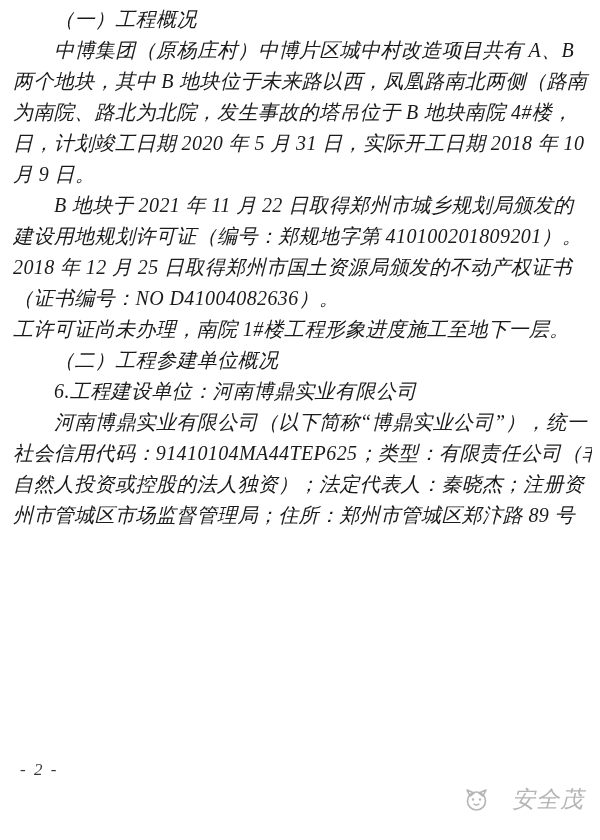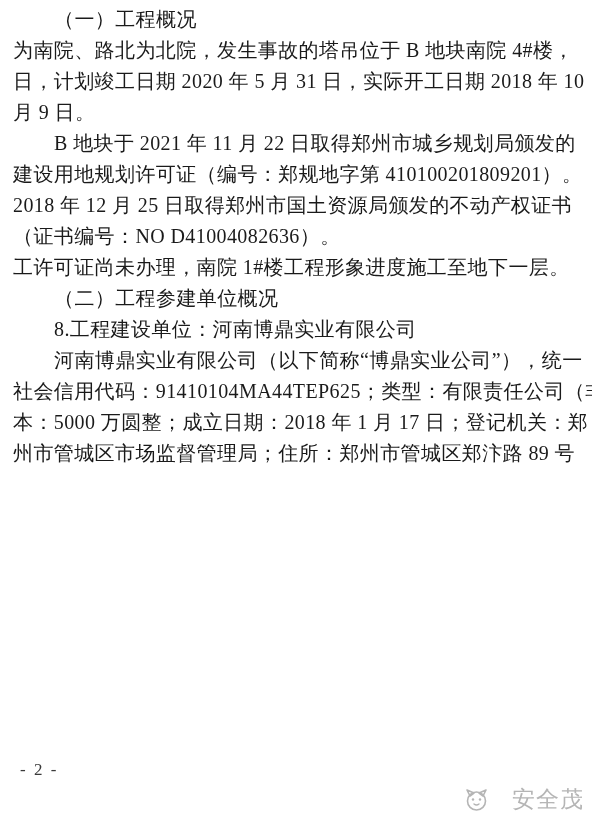--- a/index.html
+++ b/index.html
@@ -2,20 +2,21 @@
 <html><head>
 <meta charset="utf-8">
 <style>
   html,body { margin:0; padding:0; background:#ffffff; }
   .page {
     position:relative;
     width:600px; height:840px;
     background:#ffffff;
     overflow:hidden;
     font-family:"Liberation Serif","DejaVu Serif",serif;
+    font-style:italic;
   }
   .doc-body {
     position:absolute;
     left:13px; top:4px; right:8px;
     color:#1a1a1a;
     font-size:20px;
     line-height:31px;
     overflow:hidden;
   }
   .text-line {
@@ -46,33 +47,35 @@
   }
   .watermark svg { display:block; }
 </style>
 </head>
 <body>
 
 <div class="page">
 
   <div class="doc-body" id="lines-container">
       <div class="text-line indent">（一）工程概况</div>
+      <div class="text-line indent">中博集团（原杨庄村）中博片区城中村改造项目共有 A、B</div>
+      <div class="text-line">两个地块，其中 B 地块位于未来路以西，凤凰路南北两侧（路南</div>
       <div class="text-line">为南院、路北为北院，发生事故的塔吊位于 B 地块南院 4#楼，</div>
       <div class="text-line">日，计划竣工日期 2020 年 5 月 31 日，实际开工日期 2018 年 10</div>
       <div class="text-line">月 9 日。</div>
       <div class="text-line indent">B 地块于 2021 年 11 月 22 日取得郑州市城乡规划局颁发的</div>
       <div class="text-line">建设用地规划许可证（编号：郑规地字第 410100201809201）。</div>
       <div class="text-line">2018 年 12 月 25 日取得郑州市国土资源局颁发的不动产权证书</div>
       <div class="text-line">（证书编号：NO D41004082636）。</div>
       <div class="text-line">工许可证尚未办理，南院 1#楼工程形象进度施工至地下一层。</div>
       <div class="text-line indent">（二）工程参建单位概况</div>
-      <div class="text-line indent">8.工程建设单位：河南博鼎实业有限公司</div>
+      <div class="text-line indent">6.工程建设单位：河南博鼎实业有限公司</div>
       <div class="text-line indent">河南博鼎实业有限公司（以下简称“博鼎实业公司”），统一</div>
       <div class="text-line">社会信用代码：91410104MA44TEP625；类型：有限责任公司（非</div>
-      <div class="text-line">本：5000 万圆整；成立日期：2018 年 1 月 17 日；登记机关：郑</div>
+      <div class="text-line">自然人投资或控股的法人独资）；法定代表人：秦晓杰；注册资</div>
       <div class="text-line">州市管城区市场监督管理局；住所：郑州市管城区郑汴路 89 号</div>
     </div>
 
   <div class="page-number">- 2 -</div>
 
   <div class="watermark">
     <span>
       <svg width="27" height="27" viewBox="0 0 27 27" fill="none">
         <path d="M7 10 L4 4 L11 7 Z" stroke="#b5b5b5" stroke-width="1.6" fill="none" stroke-linejoin="round"></path>
         <path d="M20 10 L23 4 L16 7 Z" stroke="#b5b5b5" stroke-width="1.6" fill="none" stroke-linejoin="round"></path>

